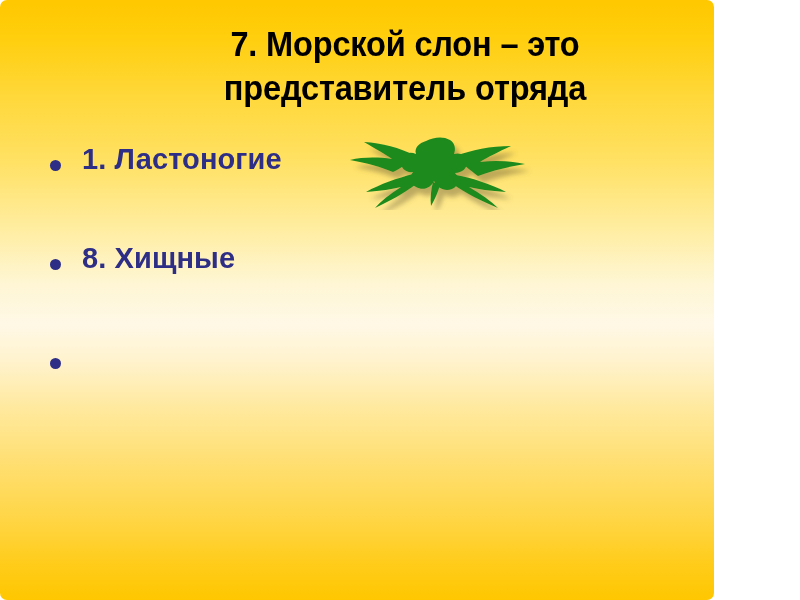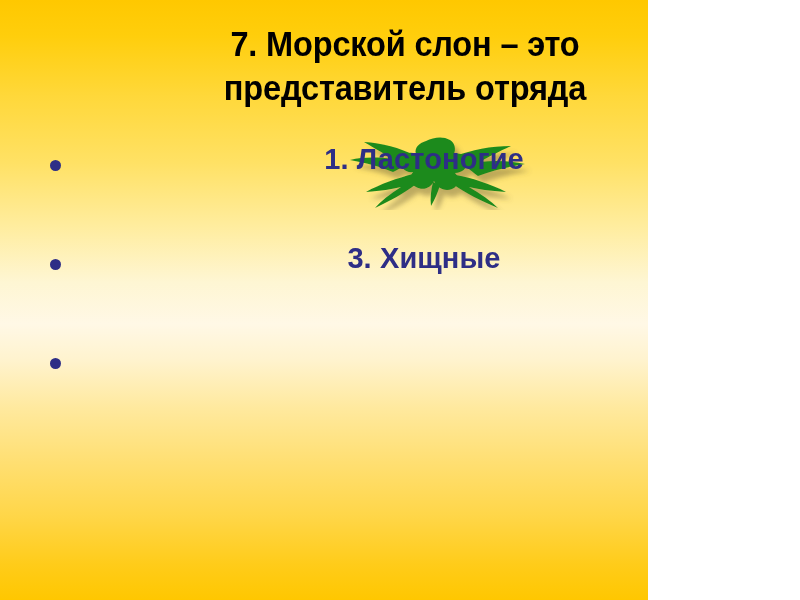--- a/index.html
+++ b/index.html
@@ -9,40 +9,41 @@
   }
   body {
     width: 800px;
     height: 600px;
     overflow: hidden;
     font-family: "Liberation Sans", sans-serif;
   }
 
   #slide {
     position: relative;
-    width: 648px;
+    width: 714px;
     height: 600px;
     box-sizing: border-box;
     background: linear-gradient(
       to bottom,
       #FFC800 0%,
       #FFCE0C 6%,
       #FFD83A 16%,
       #FFE164 27%,
       #FFEDA0 38%,
       #FEF6D3 47%,
       #FFF8E6 54%,
       #FFF3CE 60%,
       #FFE99E 68%,
       #FFDF72 77%,
       #FFD648 86%,
       #FFCC1A 94%,
       #FFC700 100%
     );
     overflow: hidden;
+    border-radius: 7px;
   }
 
   
   #title-block {
     position: absolute;
     left: 60px;
     top: 22px;
     width: 690px;
     text-align: center;
   }
@@ -67,21 +68,20 @@
     width: 720px;
     list-style: none;
     margin: 0;
     padding: 0;
   }
   #answer-list li {
     position: relative;
     height: 99px;
     padding-left: 36px;
     box-sizing: border-box;
-    text-align: center;
   }
   .bullet-dot {
     position: absolute;
     left: 4px;
     top: 20px;
     width: 11px;
     height: 11px;
     border-radius: 50%;
     background: #2E2E86;
   }
@@ -162,20 +162,20 @@
     </svg>
   </div>
 
   <ul id="answer-list">
     <li>
       <span class="bullet-dot"></span>
       <span class="answer-text">1. Ластоногие</span>
     </li>
     <li>
       <span class="bullet-dot"></span>
-      <span class="answer-text">3. Хищные</span>
+      <span class="answer-text">8. Хищные</span>
     </li>
     <li>
       <span class="bullet-dot"></span>
     </li>
   </ul>
 
 </div>
 
 </body></html>

